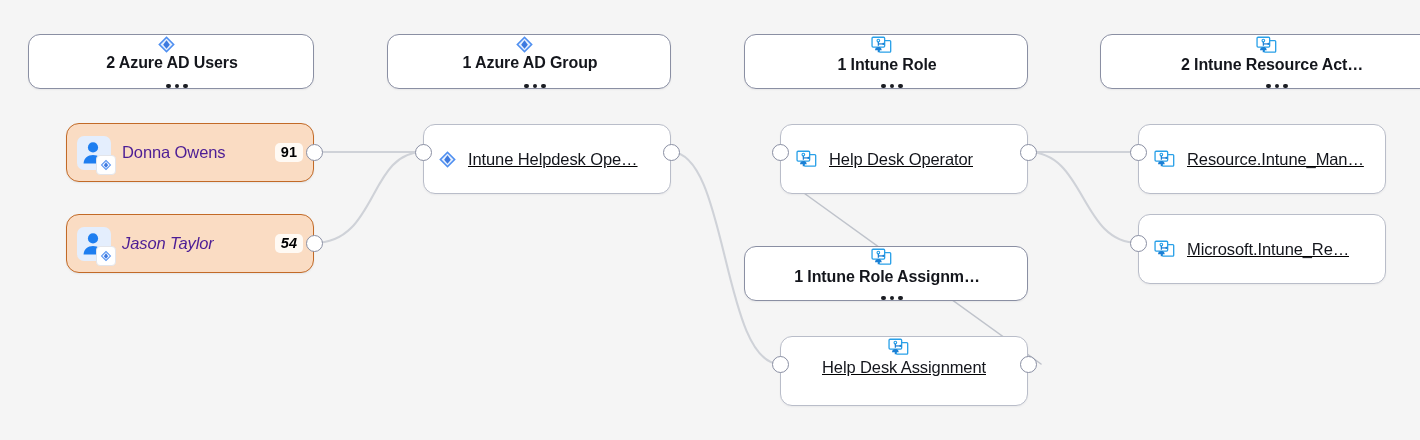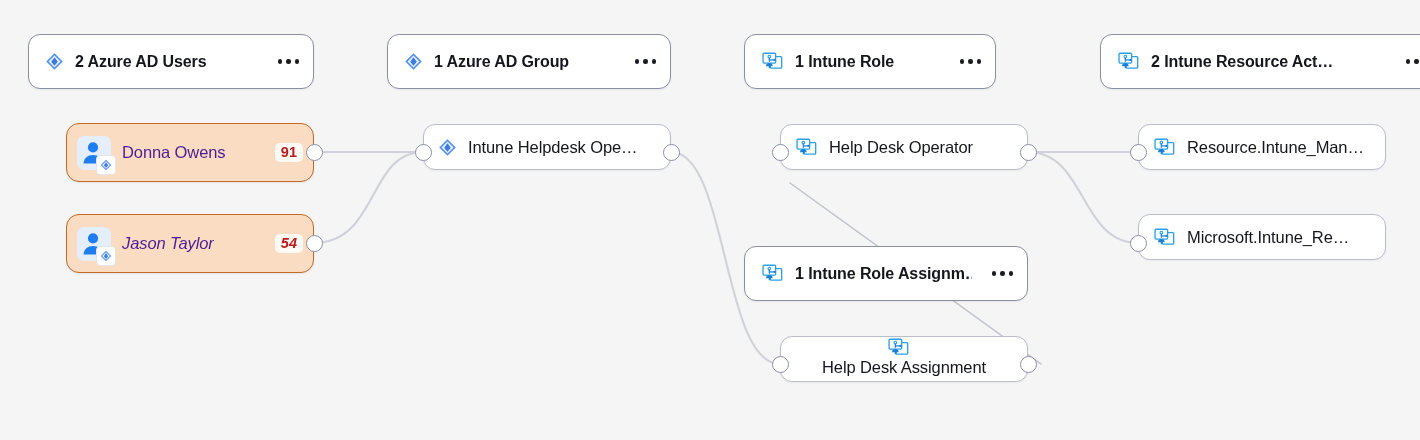--- a/index.html
+++ b/index.html
@@ -21,26 +21,28 @@
     align-items:center;
     border-radius:12px;
     background:#ffffff;
     z-index:2;
   }
   .group-node{
     border:1.6px solid #8a8fa3;
     box-shadow:0 1px 2px rgba(16,24,40,.06);
     padding:0 14px 0 16px;
     height:55px;
+    flex-direction:column;
   }
   .item-node{
     border:1.3px solid #b9bdc9;
     box-shadow:0 1px 2px rgba(16,24,40,.05);
     padding:0 14px 0 14px;
-    height:46px;
+    height:70px;
+    text-decoration:underline;
   }
   .user-node{
     border:1.8px solid #c26a27;
     background:#fadcc3;
     box-shadow:0 1px 2px rgba(16,24,40,.07);
     padding:0 10px 0 10px;
     height:59px;
     border-radius:13px;
   }
 
@@ -75,21 +77,21 @@
     width:18px;height:18px;border-radius:4px;background:#fff;
     border:1px solid #e3e5ea;
     display:flex;align-items:center;justify-content:center;
   }
   .avatar .badge-aad svg{width:12px;height:12px;}
 
   
   .count-pill{
     flex:none;
     background:#fffaf4;
-    color:#b91c1c;
+    color:#000000;
     font-size:14.5px;
     font-weight:600;
     border-radius:5px;
     padding:2px 6px 3px 6px;
     margin-left:2px;
     line-height:1;
   }
 
   
   .handle{
@@ -141,21 +143,21 @@
     </svg>
     <span class="node-label">1 Azure AD Group</span>
     <span class="spacer"></span>
     <span class="kebab">
         <i></i>
         <i></i>
         <i></i>
       </span>
   </div>
 
-  <div class="node group-node" style="left:744px;top:34px;width:252px;">
+  <div class="node group-node" style="left:744px;top:34px;width:284px;">
     <svg class="ic ic-intune" viewBox="0 0 26 24">
       <rect x="10.5" y="6.5" width="13" height="13" rx="1" fill="#fff" stroke="#29a0e8" stroke-width="1.5"></rect>
       <rect x="2.2" y="2.6" width="14.4" height="11.2" rx="1.2" fill="#fff" stroke="#29a0e8" stroke-width="1.5"></rect>
       <circle cx="9.4" cy="6.4" r="1.5" fill="none" stroke="#29a0e8" stroke-width="1.3"></circle>
       <path d="M9.4 7.9 V12.4" stroke="#1b7fd4" stroke-width="1.4"></path>
       <path d="M9.4 10.2 H14.6" stroke="#1b7fd4" stroke-width="1.4"></path>
       <circle cx="15.2" cy="10.2" r="1.3" fill="#1b7fd4"></circle>
       <path d="M5.6 17.4 c0-2.2 1.7-3.6 3.8-3.6 s3.8 1.4 3.8 3.6z" fill="#1b7fd4"></path>
       <path d="M9.4 16.2 v3.6" stroke="#1b7fd4" stroke-width="1.4"></path>
     </svg>

